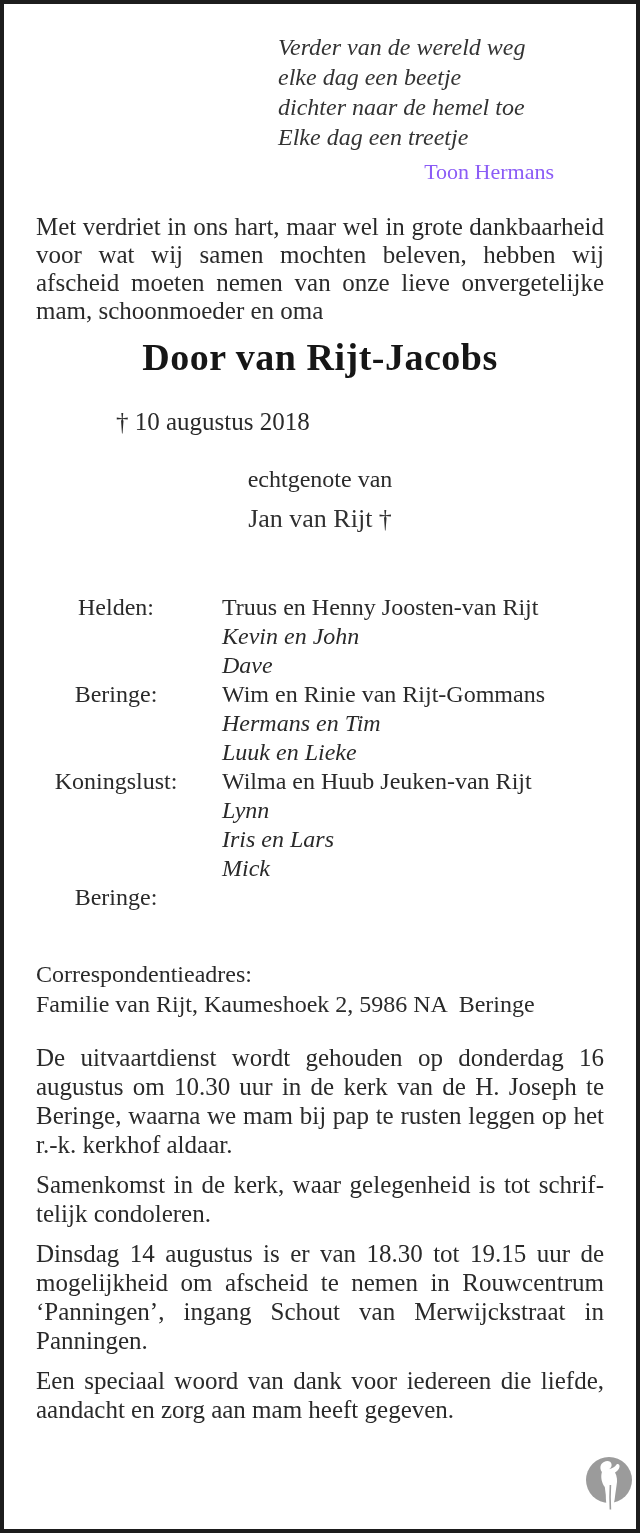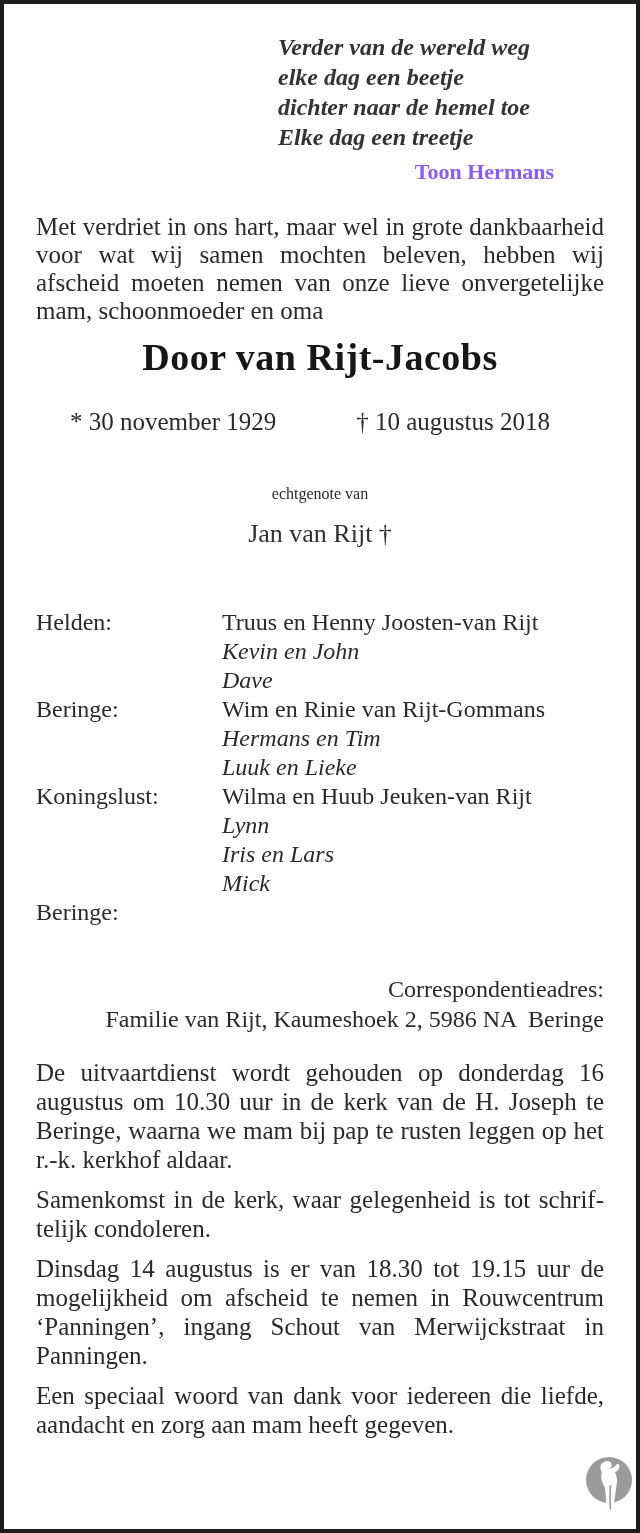--- a/index.html
+++ b/index.html
@@ -8,21 +8,21 @@
     width: 640px; height: 1533px;
     background: #ffffff;
     border: 4px solid #1d1d1d;
     padding: 28px 32px 0 32px;
     position: relative;
     overflow: hidden;
     font-family: "Liberation Serif", "DejaVu Serif", serif;
     color: #2a2a2a;
   }
   
-  .poem { margin-left: 242px; width: 276px; font-weight: bold; }
+  .poem { margin-left: 242px; width: 276px; }
   .poem-line {
     font-style: italic;
     font-size: 24px;
     line-height: 30px;
     color: #333;
     white-space: nowrap;
   }
   .poem-attr {
     font-size: 22px;
     line-height: 30px;
@@ -53,44 +53,44 @@
   .dates {
     margin-top: 27px;
     display: flex;
     font-size: 25px;
     line-height: 30px;
   }
   .date-birth { margin-left: 34px; }
   .date-death { margin-left: 80px; }
   
   .spouse-label {
-    margin-top: 42px;
+    margin-top: 27px;
     text-align: center;
-    font-size: 16px;
+    font-size: 24px;
     line-height: 30px;
   }
   .spouse-name {
     margin-top: 7px;
     text-align: center;
     font-size: 26px;
     line-height: 36px;
     color: #303030;
   }
   
   .family { margin-top: 56px; font-size: 24px; line-height: 29px; }
   .fgroup {
     display: grid;
     grid-template-columns: 160px 1fr;
     column-gap: 26px;
   }
-  .place { text-align: left; white-space: nowrap; font-family: Liberation Serif, serif; }
+  .place { text-align: center; white-space: nowrap; font-family: Liberation Serif, serif; }
   .fname { white-space: nowrap; }
   .fchild { font-style: italic; white-space: nowrap; }
   
-  .corr { margin-top: 47px; font-size: 24px; line-height: 30px; text-align: right; }
+  .corr { margin-top: 47px; font-size: 24px; line-height: 30px; }
   .corr-address { white-space: pre-wrap; }
   
   .para {
     margin-top: 24px;
     font-size: 25px;
     line-height: 29px;
     text-align: justify;
     hyphens: manual;
     -webkit-hyphens: manual;
   }
@@ -113,21 +113,20 @@
   <div class="poem-line">dichter naar de hemel toe</div>
   <div class="poem-line">Elke dag een treetje</div>
   <div class="poem-attr">Toon Hermans</div>
 </div>
 
 <p class="intro">Met verdriet in ons hart, maar wel in grote dankbaar­heid voor wat wij samen mochten beleven, hebben wij afscheid moeten nemen van onze lieve onvergetelijke mam, schoonmoeder en oma</p>
 
 <h1 class="deceased-name">Door van Rijt-Jacobs</h1>
 
 <div class="dates">
-  <span class="date-birth">* 30 november 1929</span>
   <span class="date-death">† 10 augustus 2018</span>
 </div>
 
 <div class="spouse-label">echtgenote van</div>
 <div class="spouse-name">Jan van Rijt †</div>
 
 <div class="family">
   <div class="fgroup">
     <div class="place">Helden:</div>
     <div class="fnames">

